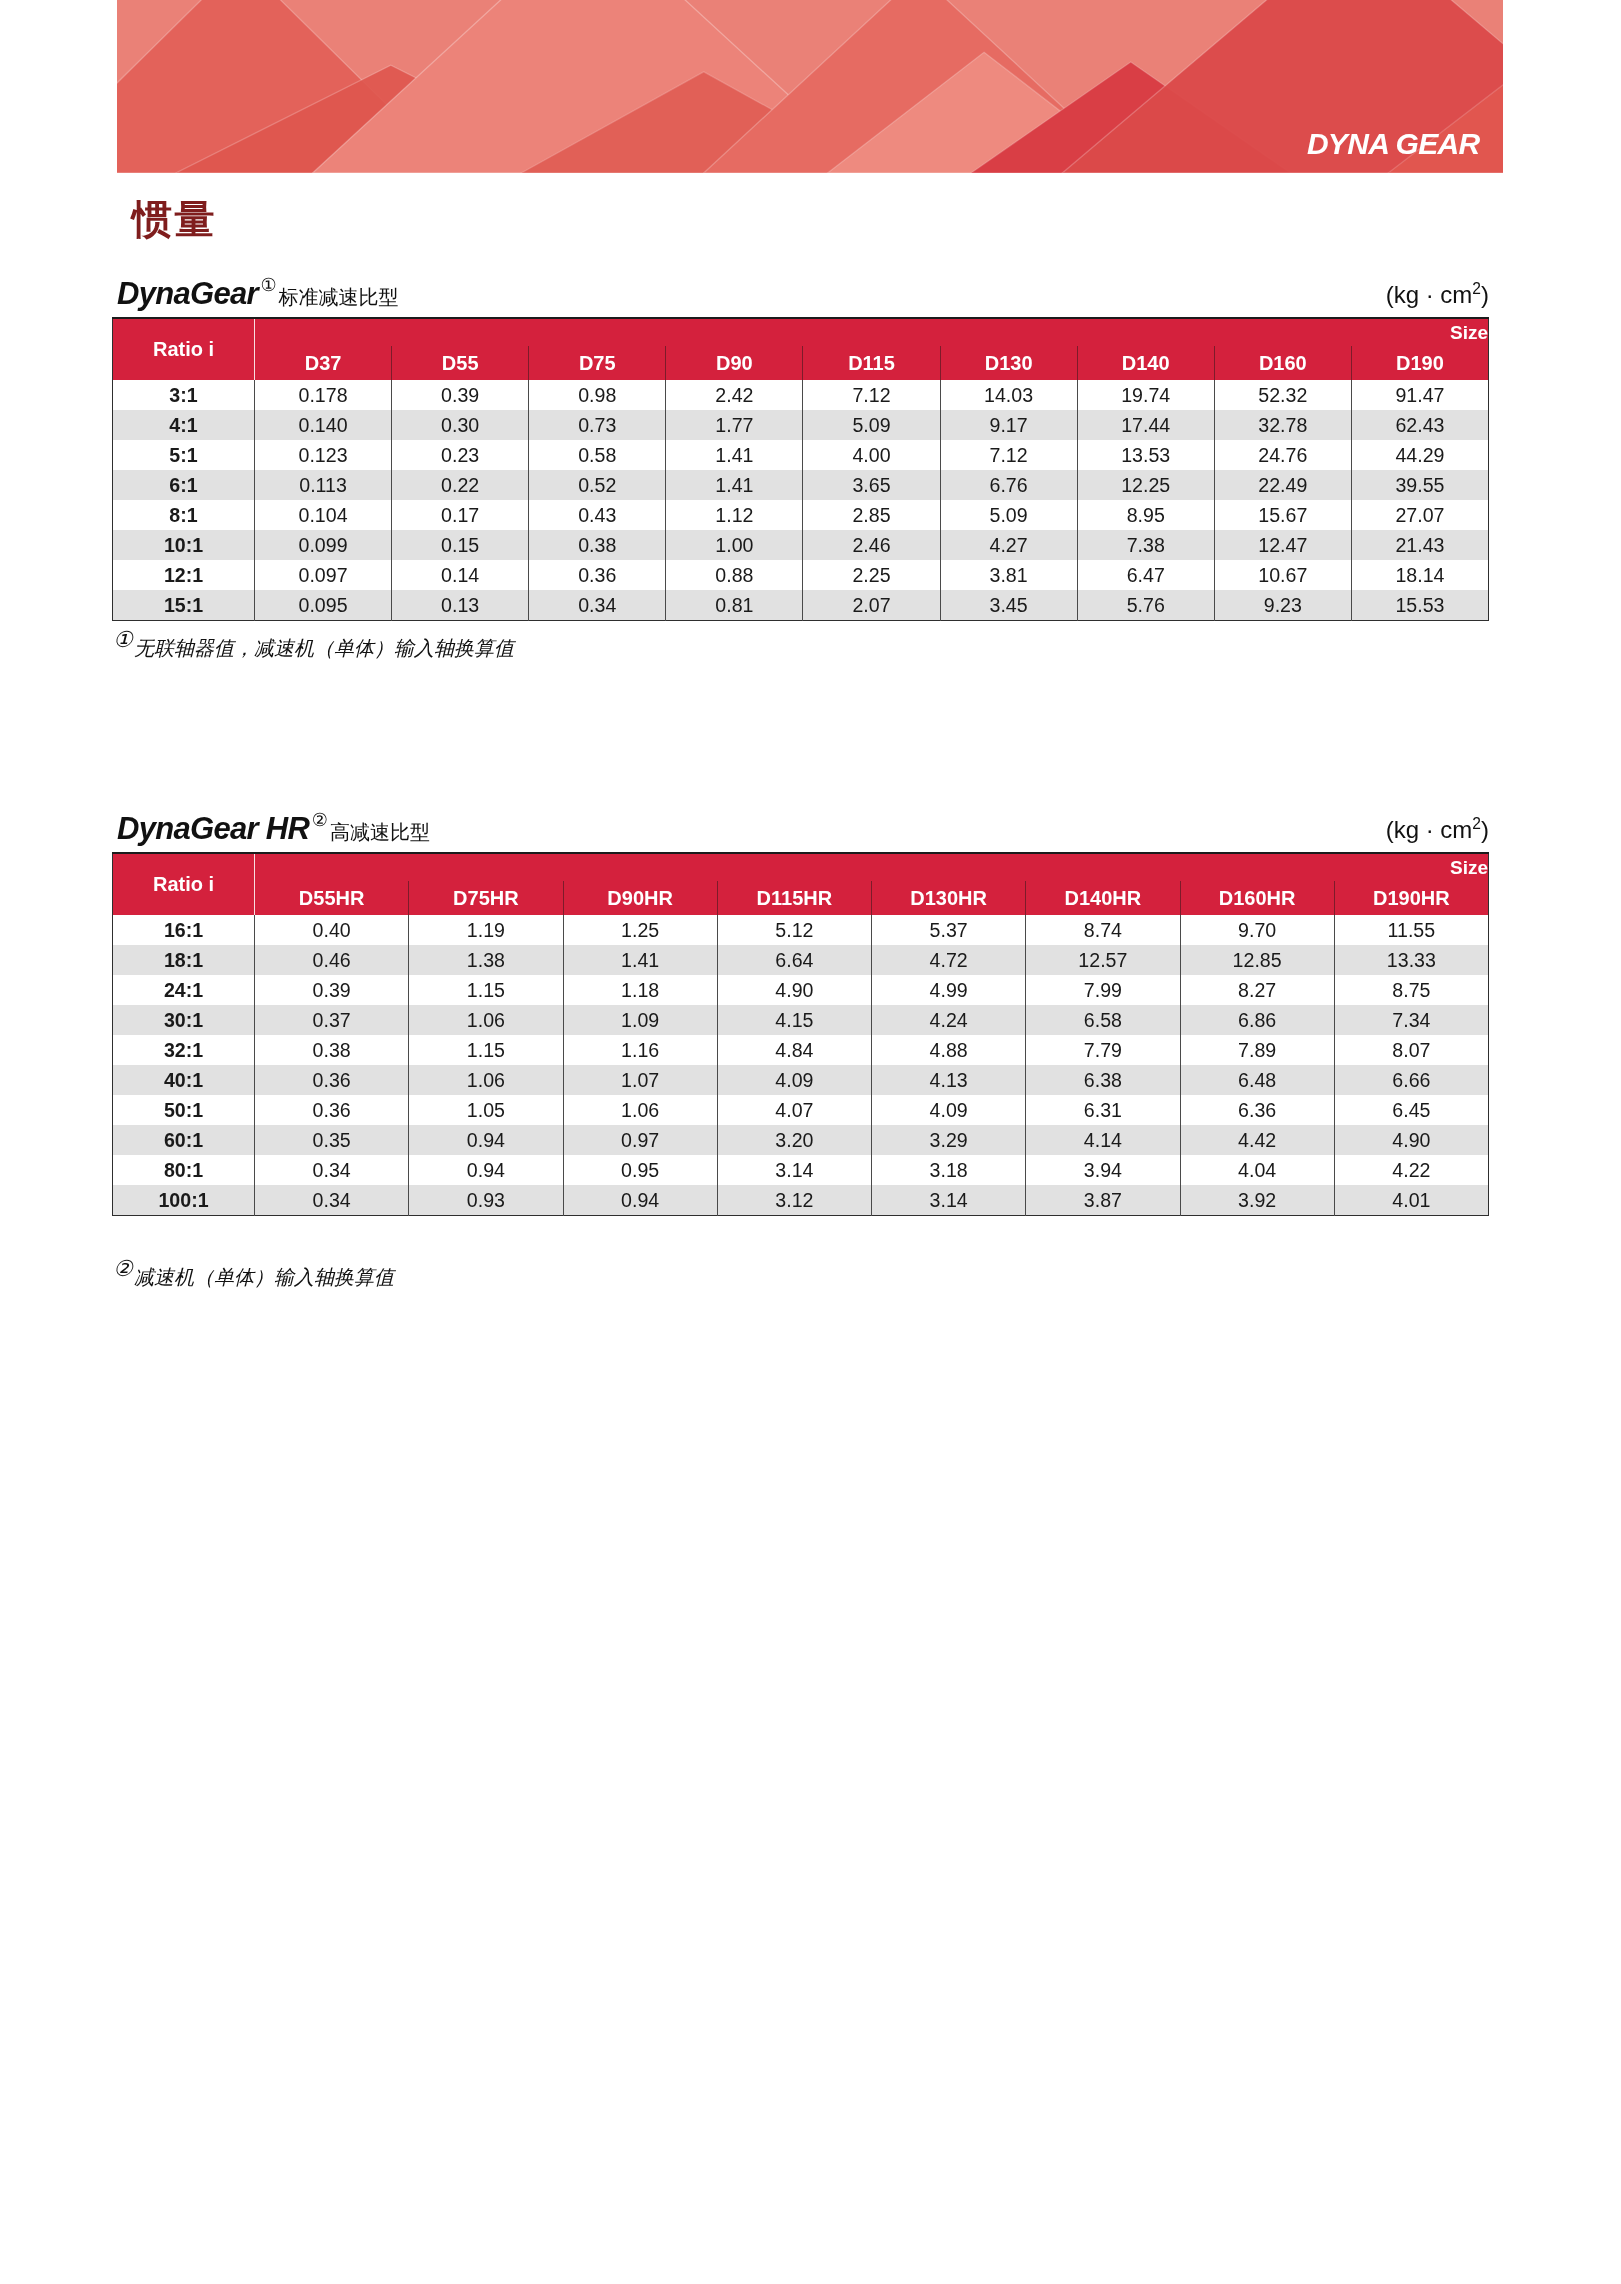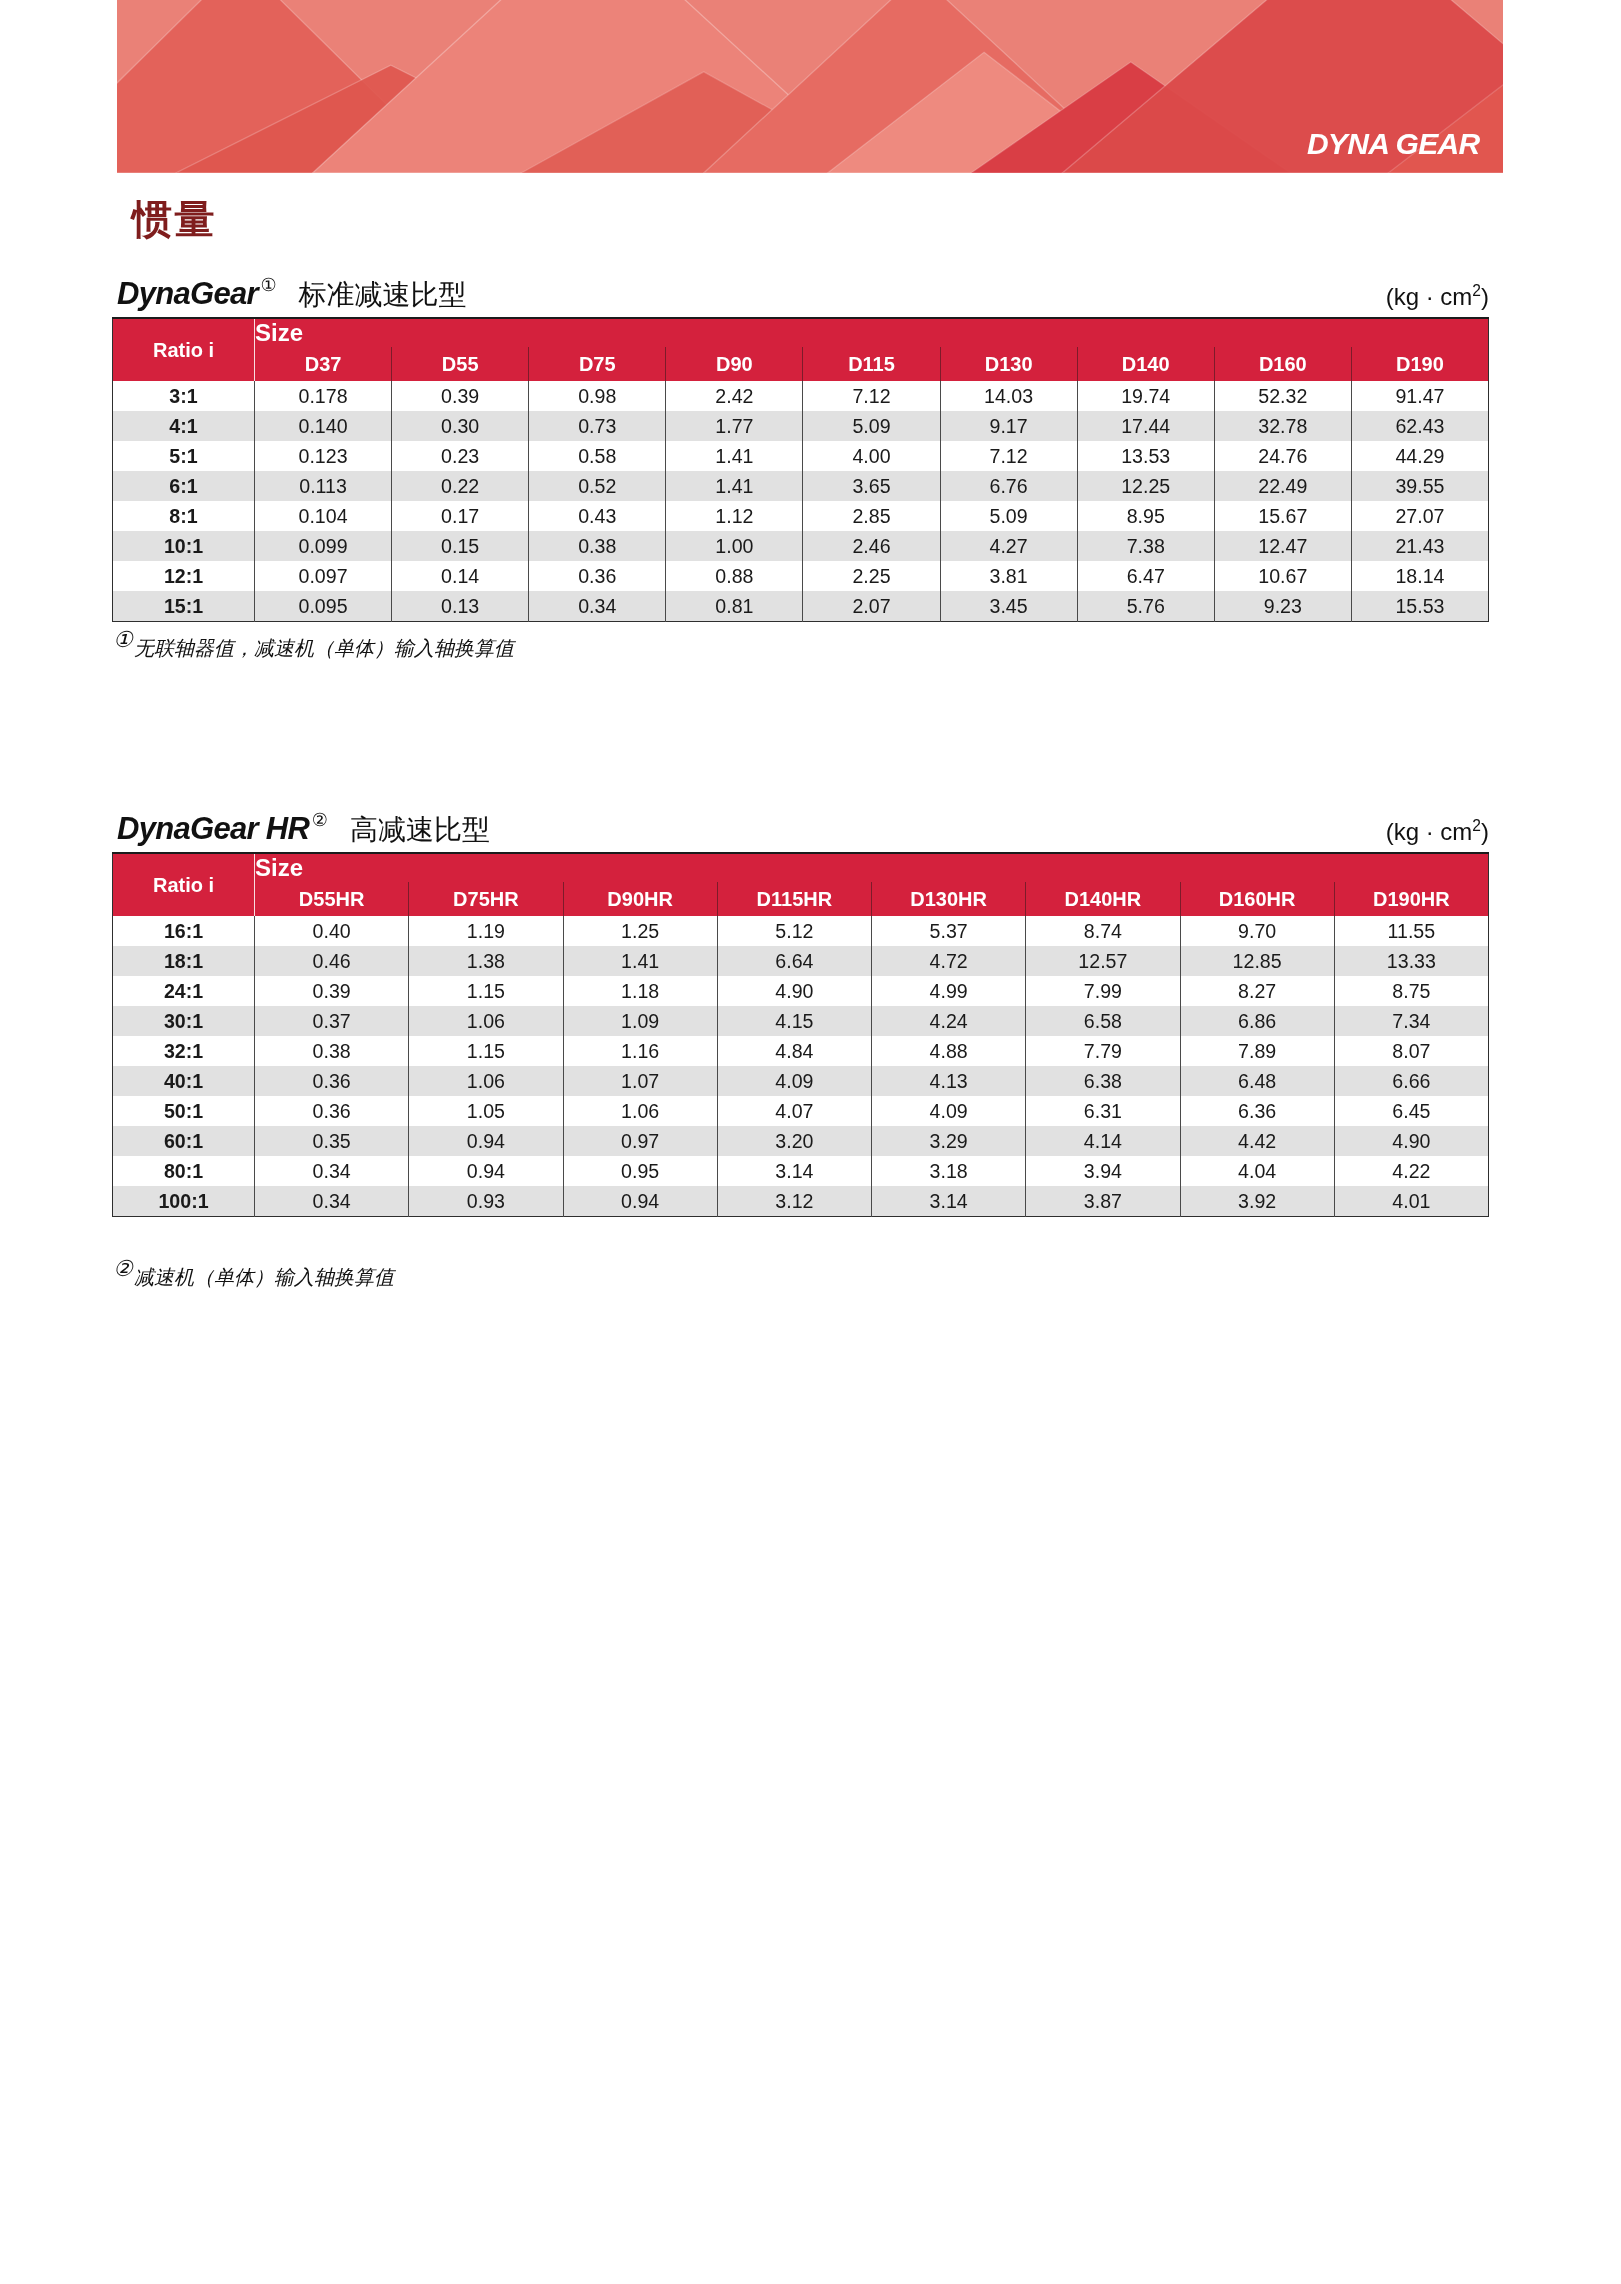--- a/index.html
+++ b/index.html
@@ -17,31 +17,31 @@
               color:#7f1d1d;letter-spacing:2.6px;}
 
   
   .sec-head{position:absolute;left:117px;width:1372px;display:flex;
             justify-content:space-between;align-items:flex-end;}
   #sec1-head{top:274px;}
   #sec2-head{top:809px;}
   .h-left{color:#111;white-space:nowrap;}
   .h-en{font-weight:bold;font-style:italic;font-size:31px;letter-spacing:-0.7px;}
   .h-sup{font-size:18px;vertical-align:13px;margin-left:2.6px;}
-  .h-cn{font-size:28px;margin-left:22px;text-align:center;}
+  .h-cn{font-size:20px;margin-left:2px;text-align:center;}
   .h-unit{font-size:24px;color:#111;white-space:nowrap;padding-bottom:2.6px;}
   .h-unit sup{font-size:15.6px;vertical-align:9px;}
 
   
   .data-table{position:absolute;left:112px;width:1377px;border-collapse:collapse;
               table-layout:fixed;border:1.3px solid #2e2e2e;border-top:2px solid #1b1b1b;}
   #table1{top:317px;}
   #table2{top:852px;}
   .data-table thead th{background:#d4213d;color:#fff;font-weight:bold;padding:0;}
-  .data-table .size-h{font-size:24px;height:27px;text-align:left;vertical-align:middle;}
+  .data-table .size-h{font-size:19px;height:27px;text-align:right;vertical-align:middle;}
   .data-table .ratio-h{font-size:20px;text-align:center;vertical-align:middle;
                        border-right:1.3px solid rgba(255,255,255,0.85);}
   .data-table .cols-row th{font-size:20px;height:34px;text-align:center;vertical-align:middle;}
   .data-table .cols-row th + th{border-left:1.3px solid rgba(20,20,20,0.45);}
   .data-table tbody td{height:30px;font-size:19.6px;text-align:center;vertical-align:middle;
                        color:#1a1a1a;padding:0;}
   .data-table tbody td + td{border-left:1.3px solid #4a4a4a;}
   .data-table tbody td.ratio{font-weight:bold;border-right:1.3px solid #4a4a4a;}
   .data-table tbody td.ratio + td{border-left:none;}
   .data-table tbody tr:nth-child(even){background:#e1e1e1;}

